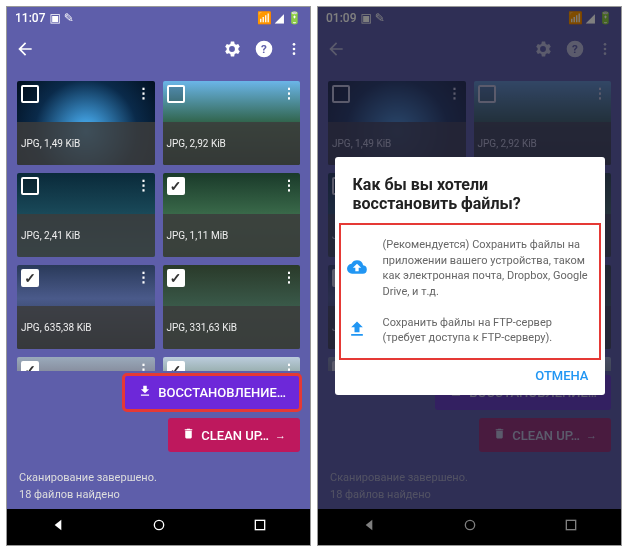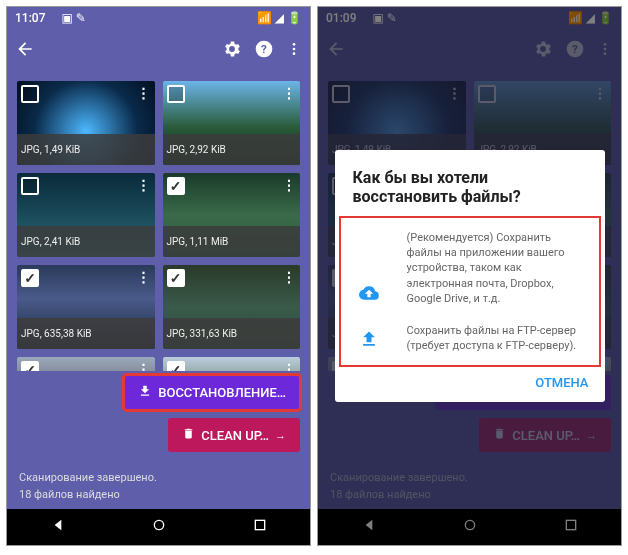--- a/index.html
+++ b/index.html
@@ -1,51 +1,51 @@
 <!DOCTYPE html>
 <html><head>
 <meta charset="utf-8">
 <style>
 *{margin:0;padding:0;box-sizing:border-box;font-family:Roboto,Arial,sans-serif}
 body{background:#fff;padding:6px;display:flex;gap:6px}
 .phone{width:305px;height:540px;background:#5e5eaa;border:1px solid #999;position:relative;overflow:hidden;display:flex;flex-direction:column}
 .statusbar{height:22px;background:#5e5eaa;color:#fff;display:flex;align-items:center;padding:0 8px;font-size:12px;font-weight:500}
-.statusbar .sb-left{flex:1;display:flex;gap:16px;align-items:center}
+.statusbar .sb-left{flex:1;display:flex;gap:4px;align-items:center}
 .statusbar .sb-right{display:flex;gap:2px;align-items:center}
 .appbar{height:44px;background:#5e5eaa;display:flex;align-items:center;padding:0 8px;gap:12px}
 .appbar .spacer{flex:1}
 .appbar svg{fill:#fff}
 .gallery{flex:1;overflow:hidden;padding:8px 10px;display:grid;grid-template-columns:1fr 1fr;gap:8px;align-content:start}
 .thumb{background:#223344;position:relative;height:84px;border-radius:2px;overflow:hidden}
 .thumb .checkbox{position:absolute;top:4px;left:4px;width:18px;height:18px;border:2px solid #fff;background:rgba(0,0,0,0.2);border-radius:2px;display:flex;align-items:center;justify-content:center}
 .thumb .checkbox.checked{background:#fff;color:#333}
 .thumb .checkbox.checked::after{content:"✓";font-size:14px;font-weight:bold;color:#333}
 .thumb .dots{position:absolute;top:4px;right:4px;color:#fff;font-size:14px;font-weight:bold}
-.thumb .caption{position:absolute;bottom:0;left:0;right:0;background:rgba(60,60,60,0.85);color:#eee;font-size:10px;padding:10px 4px}
+.thumb .caption{position:absolute;bottom:0;left:0;right:0;background:rgba(60,60,60,0.85);color:#eee;font-size:10px;padding:16px 4px}
 .thumb.img1{background:radial-gradient(circle at 50% 60%,#4db8ff 0%,#0a2a4a 60%,#021020 100%)}
 .thumb.img2{background:linear-gradient(to bottom,#6bb5e8 0%,#2a5b3a 55%,#0a2a1a 100%)}
 .thumb.img3{background:linear-gradient(to bottom,#0a2a3a 0%,#1a4a5a 50%,#2a6a7a 100%)}
 .thumb.img4{background:linear-gradient(to bottom,#1a3a2a 0%,#3a6a4a 50%,#2a5a3a 100%)}
 .thumb.img5{background:linear-gradient(to bottom,#2a3a5a 0%,#4a5a8a 40%,#1a2a3a 100%)}
 .thumb.img6{background:linear-gradient(to bottom,#2a3a2a 0%,#3a5a4a 50%,#2a4a3a 100%)}
 .thumb.img7{background:linear-gradient(to bottom,#9aaabb 0%,#5a4a5a 60%,#3a2a3a 100%)}
 .thumb.img8{background:linear-gradient(to bottom,#bbccdd 0%,#5a7a5a 50%,#fff 80%)}
 .bottom{padding:4px 10px 6px}
 .btn{display:flex;align-items:center;justify-content:center;gap:6px;padding:9px 14px;border-radius:3px;color:#fff;font-size:13px;font-weight:500;margin-left:auto;margin-bottom:8px;width:fit-content}
 .btn.restore{background:#6d28d9}
 .btn.restore.hl{outline:3px solid #e53935;outline-offset:-1px}
 .btn.cleanup{background:#be185d}
 .status{color:#ddd;font-size:11px;padding:4px 12px 6px;line-height:1.5}
 .navbar{height:36px;background:#000;display:flex;align-items:center;justify-content:space-around}
 .navbar svg{fill:#fff}
 .overlay{position:absolute;inset:0;background:rgba(0,0,0,0.5);display:flex;align-items:center;justify-content:center;z-index:10}
 .dialog{background:#fff;width:270px;border-radius:3px;padding:18px 0 8px}
 .dialog-title{font-size:16px;font-weight:700;color:#222;padding:0 18px 10px}
 .options{border:2px solid #e53935;margin:0 4px;padding:4px 0}
-.option{display:flex;gap:28px;padding:8px 18px;align-items:flex-end}
+.option{display:flex;gap:16px;padding:8px 6px;align-items:center}
 .option-icon{width:20px;flex-shrink:0;margin-top:2px}
 .option-icon svg{fill:#2196f3}
 .option-text{font-size:11px;color:#666;line-height:1.4}
 .dialog-actions{display:flex;justify-content:flex-end;padding:8px 16px 4px}
 .dialog-btn{color:#2196f3;font-size:13px;font-weight:500}
 .dim{opacity:0.55}
 .arrow{font-size:11px}
 </style>
 </head>
 <body>

